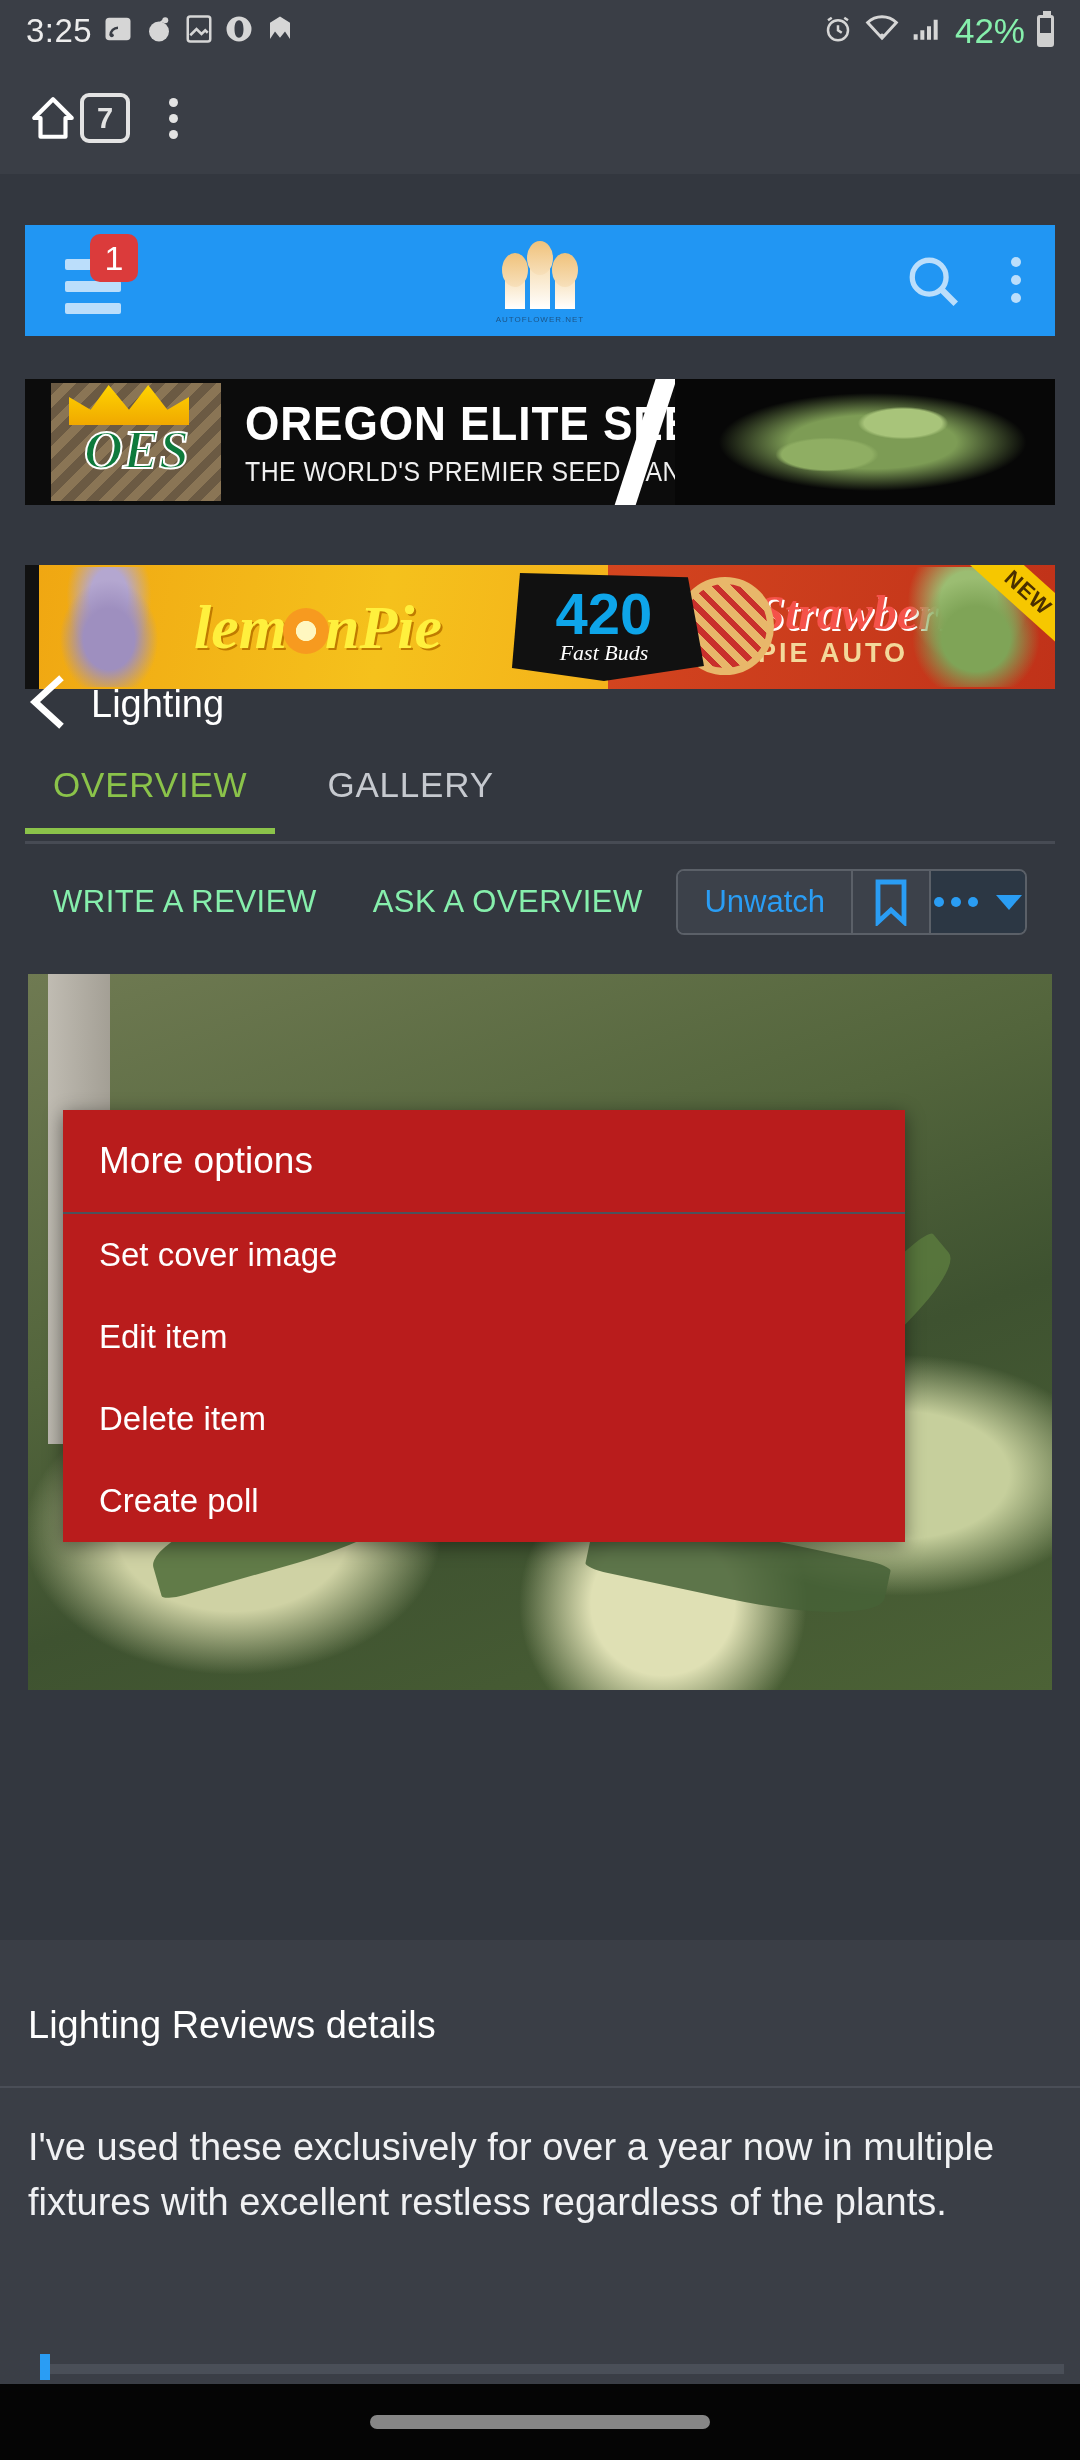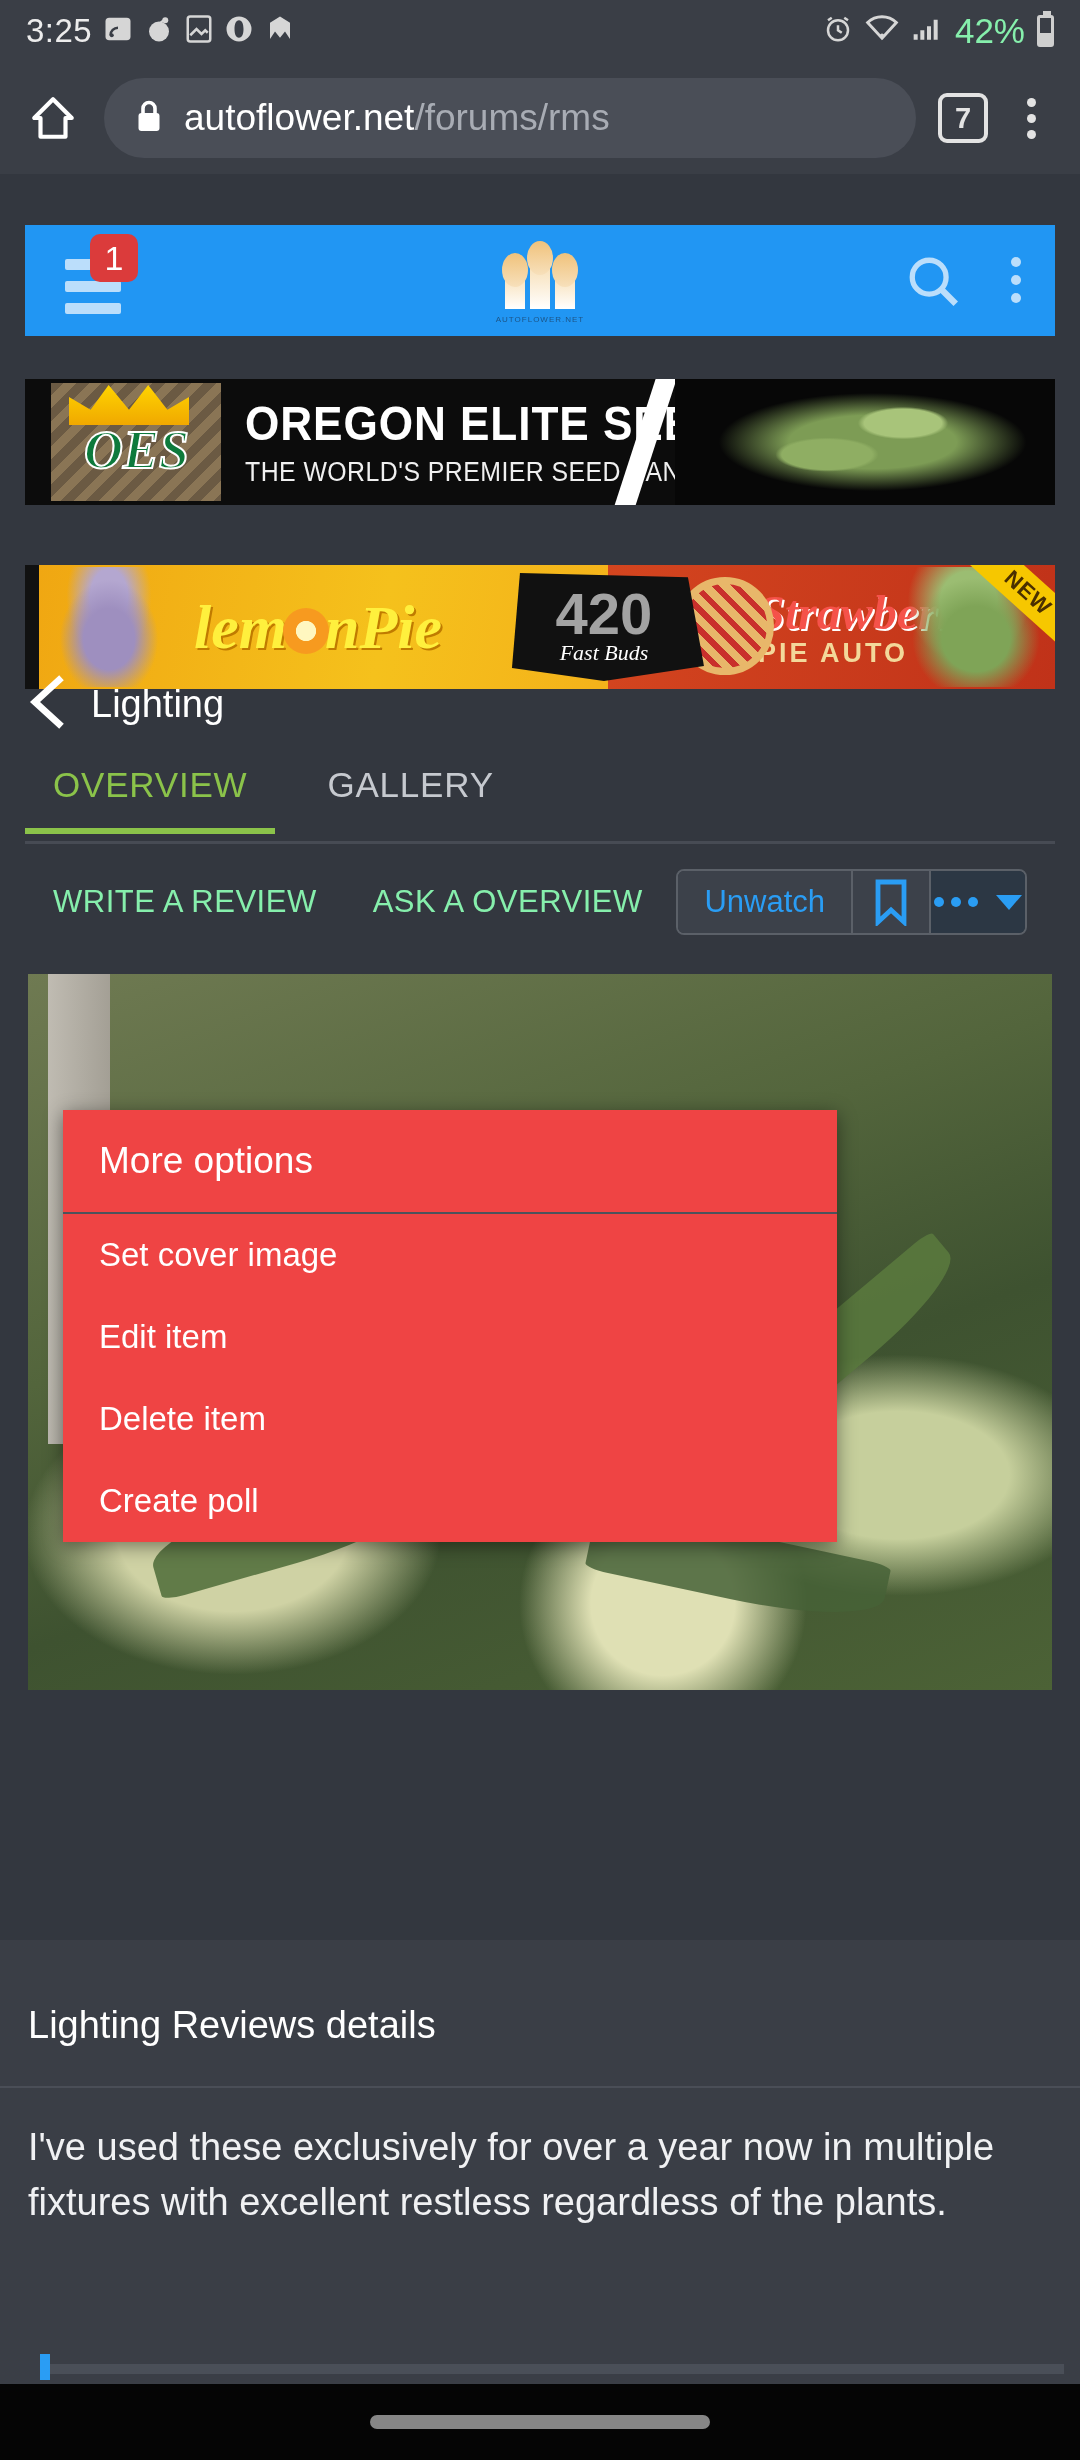--- a/index.html
+++ b/index.html
@@ -107,21 +107,21 @@
   .b2-left { flex: 0 0 56%; background: linear-gradient(100deg,#f0a712,#f5c11c 60%,#f4b21a);
              position: relative; display:flex; align-items:center; }
   .b2-right { flex: 1; background: linear-gradient(100deg,#d4451f,#c03219); position: relative; display:flex; align-items:center; }
   .lemonpie { font-family:"Liberation Serif", serif; font-style: italic; font-weight: bold;
               font-size: 62px; color:#fff03d; margin-left: 155px; text-shadow: 2px 2px 0 #c07b00; }
   .citrus { display:inline-block; width: 46px; height: 46px; border-radius:50%;
             background: radial-gradient(circle,#fff7c0 30%, #f79a1f 32%); vertical-align: -6px; margin: 0 -4px; }
   .fastbuds { position:absolute; right: -96px; top: 8px; width: 200px; height: 108px;
               background:#111; clip-path: polygon(8% 0,92% 4%,100% 86%,50% 100%,4% 88%); z-index:3;
               display:flex; align-items:center; justify-content:center; flex-direction:column; }
-  .fb-42 { font-size: 58px; color:#a3a3a3; font-weight:bold; font-family:"Liberation Sans Narrow","Liberation Sans",sans-serif; line-height:.9; }
+  .fb-42 { font-size: 58px; color:#0ea5e9; font-weight:bold; font-family:"Liberation Sans Narrow","Liberation Sans",sans-serif; line-height:.9; }
   .fb-sub { font-family:"Liberation Serif",serif; font-style:italic; color:#fff; font-size: 22px; }
   .strawberry { margin-left: 150px; }
   .sb-pie { position:absolute; left: 68px; top: 12px; width: 98px; height: 98px; border-radius:50%;
             background: repeating-linear-gradient(45deg,#e8b76a 0 8px,#c9302c 8px 14px);
             border: 7px solid #e8b76a; }
   .sb-name { font-family:"Liberation Serif",serif; font-style:italic; font-weight:bold;
              font-size: 48px; color:#f5524a; text-shadow: 2px 2px 0 #fff; }
   .sb-auto { font-size: 27px; color:#f3d89a; letter-spacing: 3px; font-weight:bold; margin-top:-2px; }
   .plant-l { position:absolute; left: 10px; top: 2px; width: 120px; height: 120px;
              background: radial-gradient(ellipse at 50% 60%, #9e8fbf 0 30%, transparent 58%), radial-gradient(ellipse at 50% 25%, #b4a7d0 0 22%, transparent 50%); }
@@ -165,21 +165,21 @@
             radial-gradient(ellipse at 20% 78%, #cfd2a4 0 10%, transparent 18%),
             radial-gradient(ellipse at 62% 88%, #dfe0b4 0 8%, transparent 16%),
             radial-gradient(ellipse at 85% 70%, #c6cf9c 0 9%, transparent 17%),
             linear-gradient(160deg,#6f7a52 0%, #53653c 38%, #3e5230 62%, #4c6236 100%);
           overflow:hidden; }
   .hero .leaf { position:absolute; background:#4e6c38; border-radius: 50% 8% 50% 8%; opacity:.85; }
   .hero .pole { position:absolute; left: 20px; top:0; width: 62px; height: 470px;
                 background: linear-gradient(to right,#c9c3bd,#aaa49d); opacity:.9; }
 
   
-  .menu { position:absolute; left: 63px; top: 936px; width: 774px; background:#ef4444;
+  .menu { position:absolute; left: 63px; top: 936px; width: 842px; background:#b91c1c;
           box-shadow: 0 4px 18px rgba(0,0,0,.45); }
   .menu-title { font-size: 37px; color:#ffffff; padding: 30px 36px 30px; border-bottom: 2px solid #4d525b; }
   .menu-item { font-size: 33px; color:#ffffff; padding: 22px 36px; }
 
   
   .details { position:absolute; left: 0; top: 1766px; width: 1080px; height: 444px; background:#3a3e46; }
   .details-head { font-size: 38px; color:#ffffff; padding: 64px 28px 0; }
   .details-div { position:absolute; left:0; right:0; top: 146px; height: 2px; background:#4a4e57; }
   .details-body { position:absolute; left: 28px; right: 28px; top: 180px;
                   font-size: 38px; line-height: 1.45; color:#f0f1f3; }
@@ -252,29 +252,20 @@
       <span class="sb-pct">42%</span>
       <span class="batt"></span>
     </div>
   </div>
 
   <div class="browserbar">
     <div class="home-btn">
       <svg width="50" height="50" viewBox="0 0 24 24">
           <path d="M12 3L3 12h3v9h12v-9h3z" fill="none" stroke="#ffffff" stroke-width="2" stroke-linejoin="round"></path>
         </svg>
-    </div>
-    <div class="omnibox">
-      <span class="lock">
-        <svg width="30" height="36" viewBox="0 0 20 24">
-            <rect x="3" y="10" width="14" height="12" rx="2" fill="#ffffff"></rect>
-            <path d="M6 10V7a4 4 0 0 1 8 0v3" fill="none" stroke="#ffffff" stroke-width="2.4"></path>
-          </svg>
-      </span>
-      <span class="url"><span>autoflower.net</span><span class="path">/forums/rms</span></span>
     </div>
     <div class="tabcount">7</div>
     <div class="kebab">
         <i></i>
         <i></i>
         <i></i>
       </div>
   </div>
 
   <div class="viewport">

